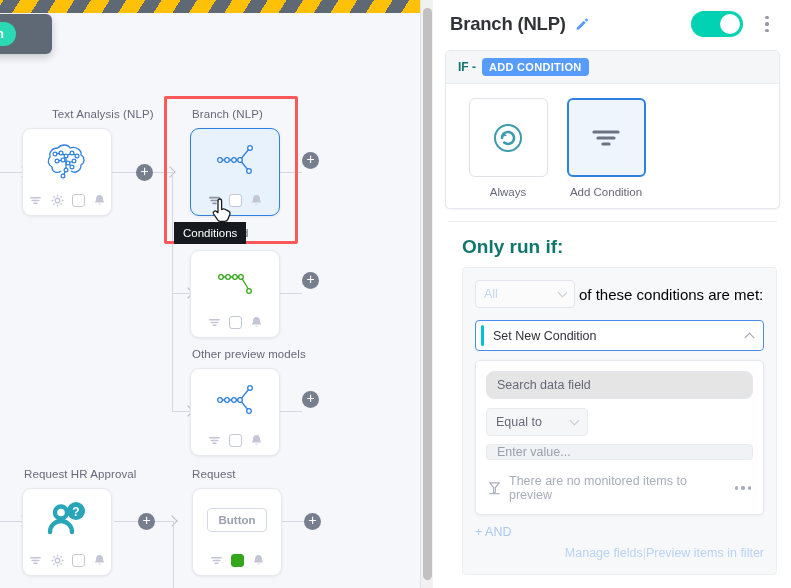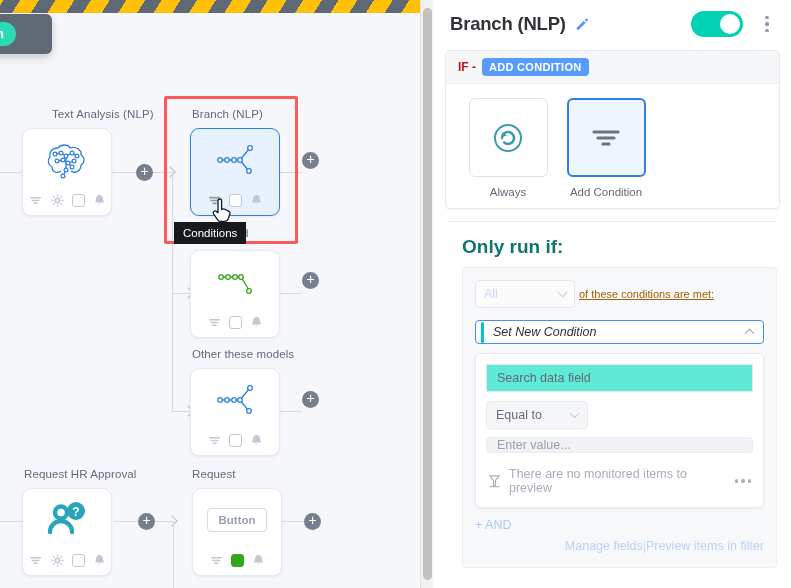--- a/index.html
+++ b/index.html
@@ -146,21 +146,21 @@
   .if-card {
     margin: 2px 11px 0 11px; background: #ffffff;
     border: 1px solid #e6e9ef; border-radius: 5px;
     box-shadow: 0 1px 2px rgba(0,0,0,.05);
   }
   .if-bar {
     background: #f5f6f8; border-bottom: 1px solid #eceef2;
     padding: 7px 12px; display: flex; align-items: center; gap: 6px;
     border-radius: 5px 5px 0 0;
   }
-  .if-label { font-size: 12px; font-weight: bold; color: #b91c1c; }
+  .if-label { font-size: 12px; font-weight: bold; color: #0f766e; }
   .badge {
     background: #579bfc; color: #ffffff; font-size: 11px; font-weight: bold;
     letter-spacing: .3px; padding: 3px 7px; border-radius: 4px; cursor: pointer;
   }
   .tiles { display: flex; gap: 18px; padding: 14px 0 10px 22px; }
   .tile-wrap { display: flex; flex-direction: column; align-items: center; width: 80px; }
   .tile {
     width: 79px; height: 79px; border: 1px solid #dfe2ea; border-radius: 6px;
     background: #ffffff; display: flex; align-items: center; justify-content: center;
     cursor: pointer;
@@ -176,45 +176,45 @@
   .cond-box {
     margin: 9px 14px 0 28px; background: #f7f8fa;
     border: 1px solid #eceef2; border-radius: 4px; padding: 12px 12px 14px 12px;
   }
   .cond-row1 { display: flex; align-items: center; gap: 4px; }
   .sel-all {
     width: 100px; height: 28px; border: 1px solid #e3e6ec; border-radius: 4px;
     background: #fbfbfc; display: flex; align-items: center; justify-content: space-between;
     padding: 0 8px; font-size: 12.5px; color: #c5d9f5; cursor: pointer;
   }
-  .cond-text { font-size: 11px; color: #a16207; text-decoration: underline; }
+  .cond-text { font-size: 15px; color: #000000; }
 
   .setnew {
-    margin-top: 12px; height: 24px; background: #ffffff;
+    margin-top: 12px; height: 31px; background: #ffffff;
     border: 1px solid #4b8cf0; border-radius: 4px;
     display: flex; align-items: center; padding: 0 10px 0 0;
-    position: relative; cursor: pointer; font-style: italic;
+    position: relative; cursor: pointer;
   }
   .setnew-accent {
     width: 3px; height: 21px; background: #00c2d7; border-radius: 2px;
     margin: 0 9px 0 5px; flex: none;
   }
   .setnew-text { font-size: 12.5px; color: #323338; flex: 1; }
   .caret-up {
     width: 7px; height: 7px; border-left: 1.3px solid #9aa0ae;
     border-top: 1.3px solid #9aa0ae; transform: rotate(45deg); margin-bottom: -3px;
   }
 
   .dropdown {
     margin-top: 9px; background: #ffffff; border: 1px solid #e6e9ef;
     border-radius: 5px; padding: 10px; box-shadow: 0 1px 3px rgba(0,0,0,.06);
   }
   .inp {
-    width: 100%; height: 28px; border: 1px solid #e3e6ec; border-radius: 0;
-    background: #5eead4; padding: 0 10px; font-size: 12.5px; color: #676879;
+    width: 100%; height: 28px; border: 1px solid #e3e6ec; border-radius: 8px;
+    background: #e5e5e5; padding: 0 10px; font-size: 12.5px; color: #676879;
     font-family: "Liberation Sans", sans-serif; outline: none;
   }
   .inp::placeholder { color: #676879; }
   .row2 { display: flex; gap: 8px; margin-top: 9px; flex-direction: column; }
   .sel-eq {
     width: 102px; height: 28px; border: 1px solid #e9ebf0; border-radius: 4px;
     background: #f5f6f8; display: flex; align-items: center; justify-content: space-between;
     padding: 0 9px; font-size: 12.5px; color: #676879; cursor: pointer;
   }
   .inp-val {
@@ -403,21 +403,21 @@
         </svg>
         <span class="chk"></span>
         <svg class="tool" viewBox="0 0 16 16">
           <path d="M8 2c-2.2 0-3.6 1.6-3.6 3.6 0 3-1.2 3.7-1.2 4.4h9.6c0-.7-1.2-1.4-1.2-4.4C11.6 3.6 10.2 2 8 2z" fill="#c3c6d4"></path>
           <path d="M6.6 11.4a1.5 1.5 0 0 0 2.8 0z" fill="#c3c6d4"></path>
         </svg>
       </div>
     </div>
     <div class="plus" style="left:302px;top:272px;">+</div>
 
-    <div class="node-label" style="left:192px;top:348px;">Other these models</div>
+    <div class="node-label" style="left:192px;top:348px;">Other preview models</div>
     <div class="node" style="left:190px;top:368px;">
       <div class="node-glyph">
         <svg width="46" height="44" viewBox="0 0 46 44">
           <g fill="none" stroke="#2f80e0" stroke-width="1.3">
             <path d="M8 22 L28 22 L37 11"></path>
               <path d="M28 22 L36 32"></path>
           </g>
           <g fill="#ffffff" stroke="#2f80e0" stroke-width="1.3">
             <circle cx="8" cy="22" r="2.3"></circle>
               <circle cx="15" cy="22" r="2.3"></circle>

